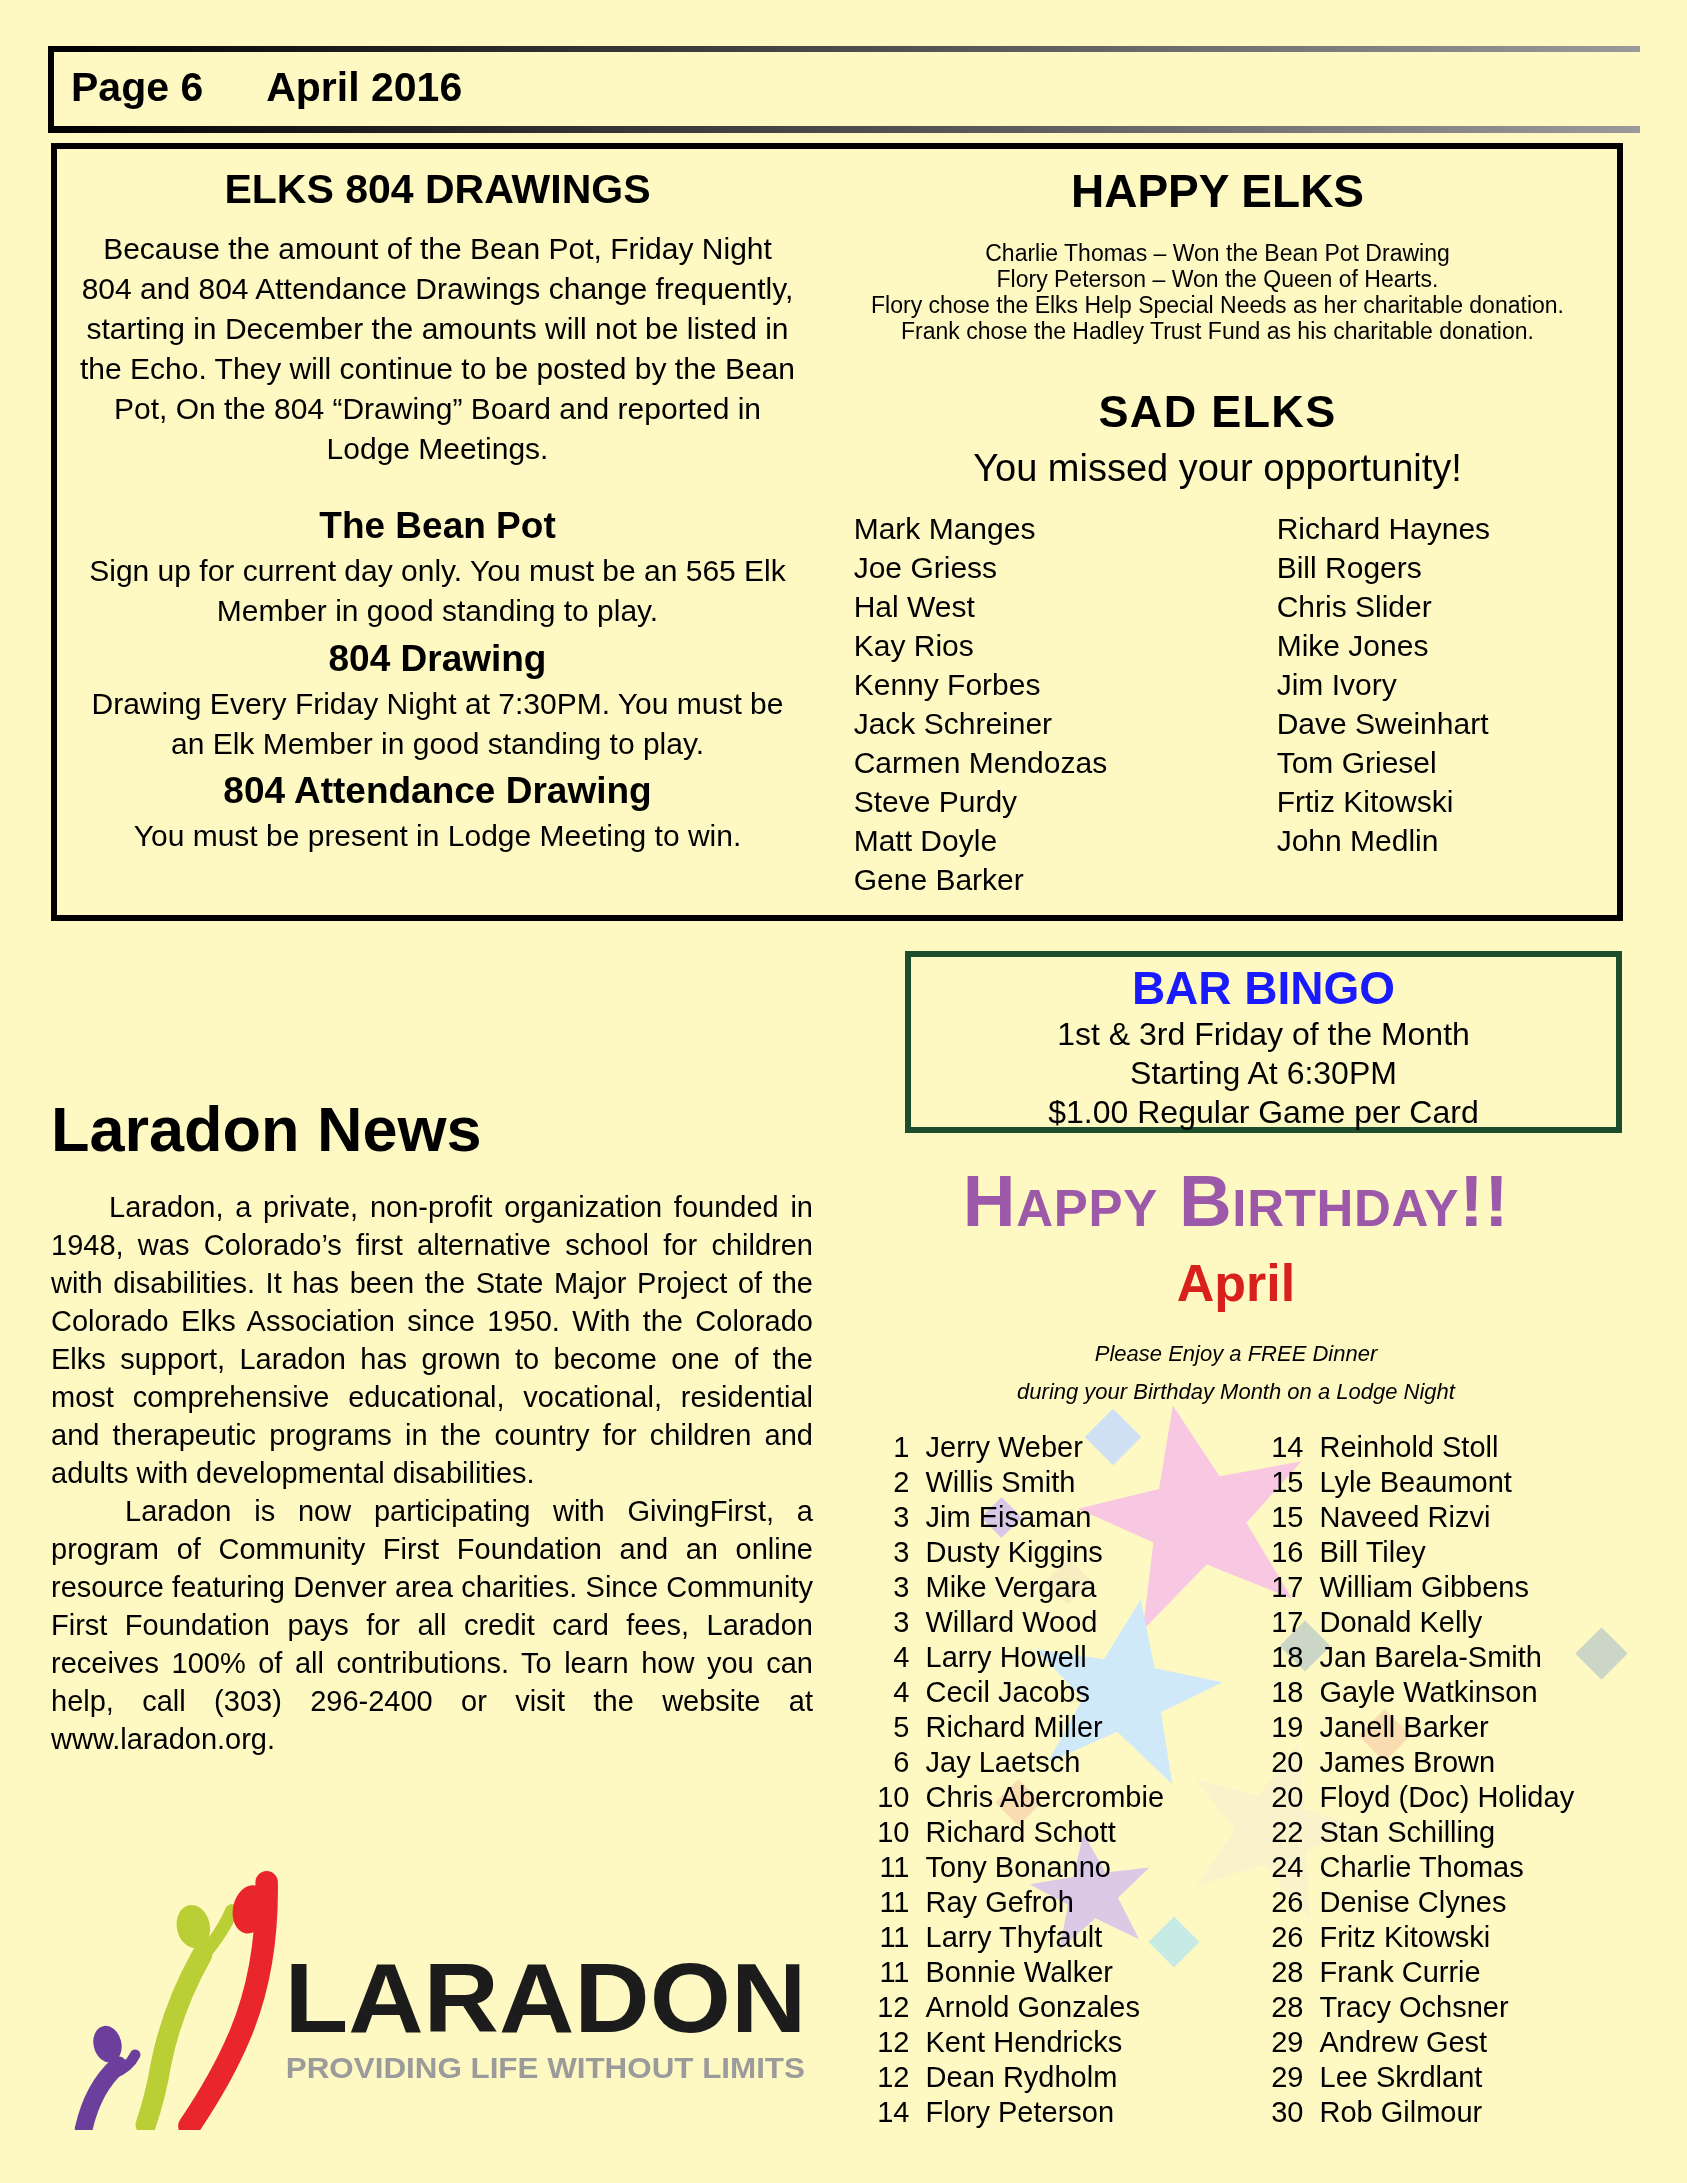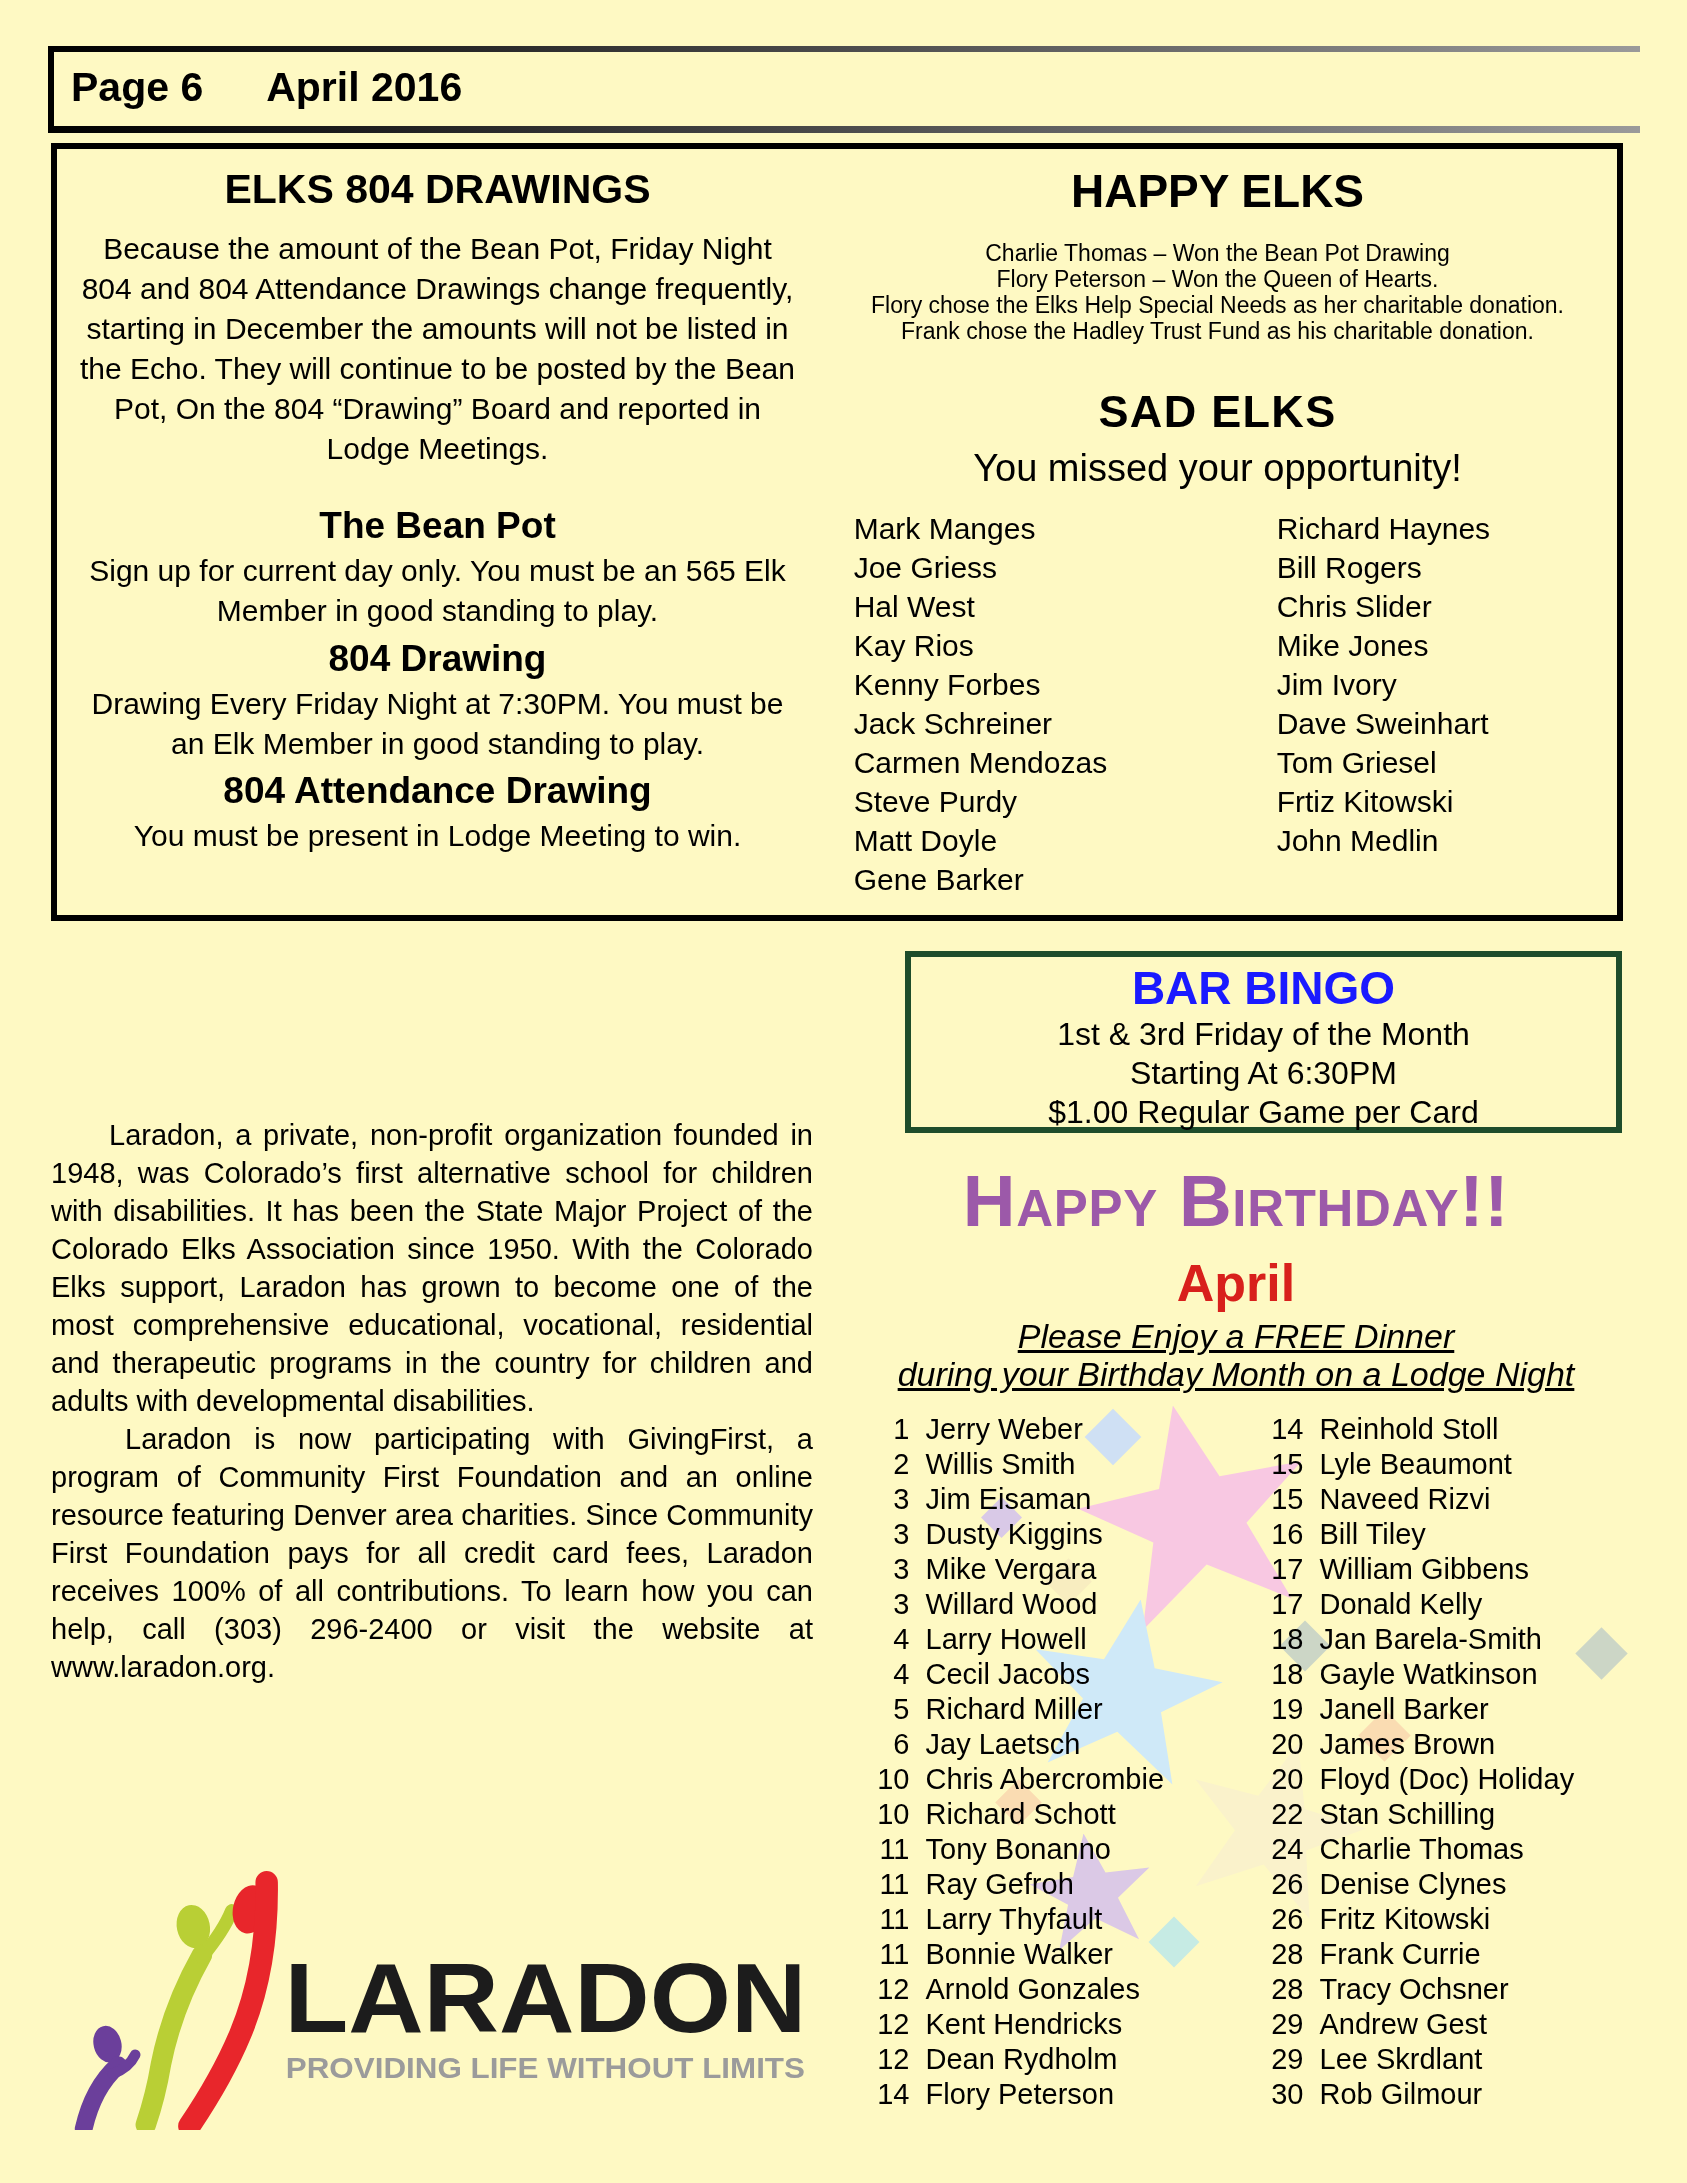--- a/index.html
+++ b/index.html
@@ -50,21 +50,21 @@
 
   
   .deco{position:absolute;z-index:0;}
   .star{clip-path:polygon(50% 0%,63% 34%,98% 35%,70% 56%,82% 92%,50% 70%,18% 92%,30% 56%,2% 35%,37% 34%);}
   .diamond{transform:rotate(45deg);}
 
   .birthday{position:absolute;left:839px;top:1164px;width:794px;text-align:center;z-index:1;}
   .hb-title{font-size:73px;font-weight:800;font-variant:small-caps;letter-spacing:0.7px;
             color:var(--birthday-purple,#9c59a9);line-height:1;}
   .hb-month{font-size:52px;font-weight:bold;color:var(--april-red,#d8201c);margin-top:20px;line-height:1;}
-  .hb-note{font-size:34px;font-style:italic;line-height:38px;margin-top:8px;text-decoration:underline;}
+  .hb-note{font-size:22px;font-style:italic;line-height:38px;margin-top:26px;}
   .hb-cols{display:flex;text-align:left;margin:18.5px 0 0 18.5px;}
   .hb-col1{width:394px;}
   .hb-col2{flex:1;}
   .b-row{display:flex;font-size:29px;line-height:35px;}
   .b-day{width:52px;text-align:right;flex:none;}
   .b-name{margin-left:16px;white-space:nowrap;}
 </style>
 </head>
 <body>
 
@@ -131,20 +131,21 @@
   <div class="bingo">
     <div class="bingo-title">BAR BINGO</div>
     <div>
         <div class="bingo-line">1st &amp; 3rd Friday of the Month</div>
         <div class="bingo-line">Starting At 6:30PM</div>
         <div class="bingo-line">$1.00 Regular Game per Card</div>
       </div>
   </div>
 
   <div class="laradon">
+    <h1 class="laradon-title">Laradon News</h1>
     <p class="p1">Laradon, a private, non-profit organization founded in 1948, was Colorado’s first alternative school for children with disabilities.  It has been the State Major Project of the Colorado Elks Association since 1950. With the Colorado Elks support, Laradon has grown to become one of the most comprehensive educational, vocational, residential and therapeutic programs in the country for children and adults with developmental disabilities.</p>
     <p class="p2">Laradon is now participating with GivingFirst, a program of Community First Foundation and an online resource featuring Denver area charities. Since Community First Foundation pays for all credit card fees, Laradon receives 100% of all contributions. To learn how you can help, call (303) 296-2400 or visit the website at www.laradon.org.</p>
   </div>
 
   <svg class="laradon-logo" viewBox="0 0 1140 430">
     <g>
 
       <ellipse cx="62" cy="300" rx="21" ry="28" style="fill:var(--laradon-purple,#6b3f9b)" transform="rotate(-14 62 300)"></ellipse>
       <path d="M 78 332 Q 40 366 26 428" fill="none" style="stroke:var(--laradon-purple,#6b3f9b)" stroke-width="27" stroke-linecap="round"></path>
       <path d="M 70 345 Q 95 335 104 316" fill="none" style="stroke:var(--laradon-purple,#6b3f9b)" stroke-width="16" stroke-linecap="round"></path>

